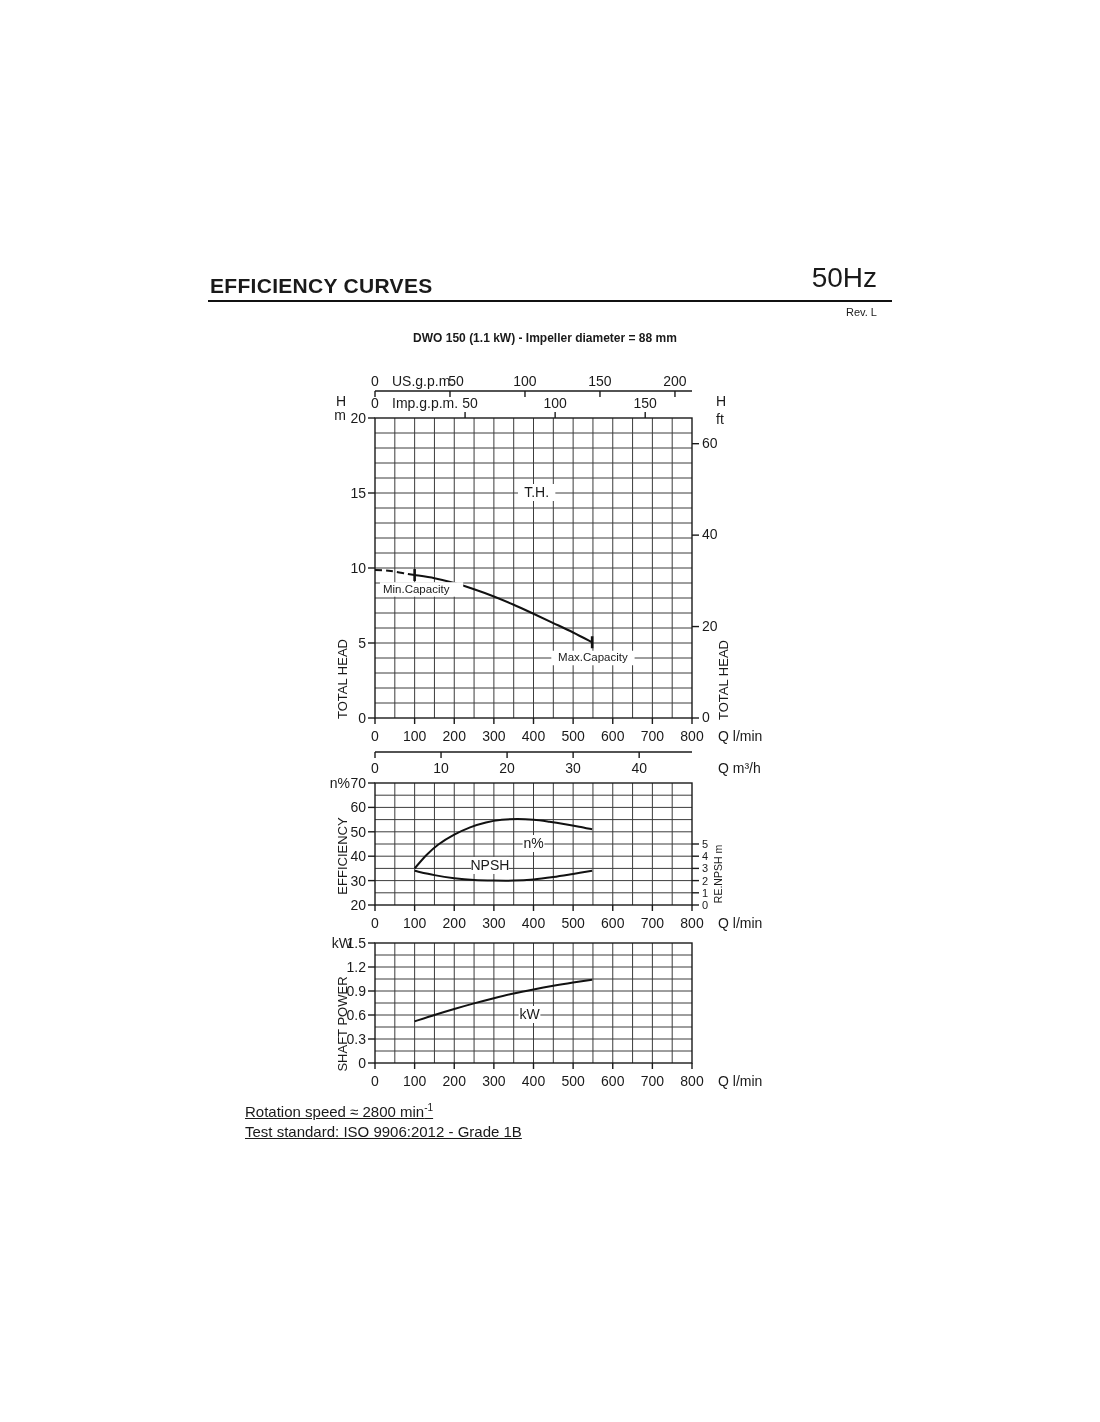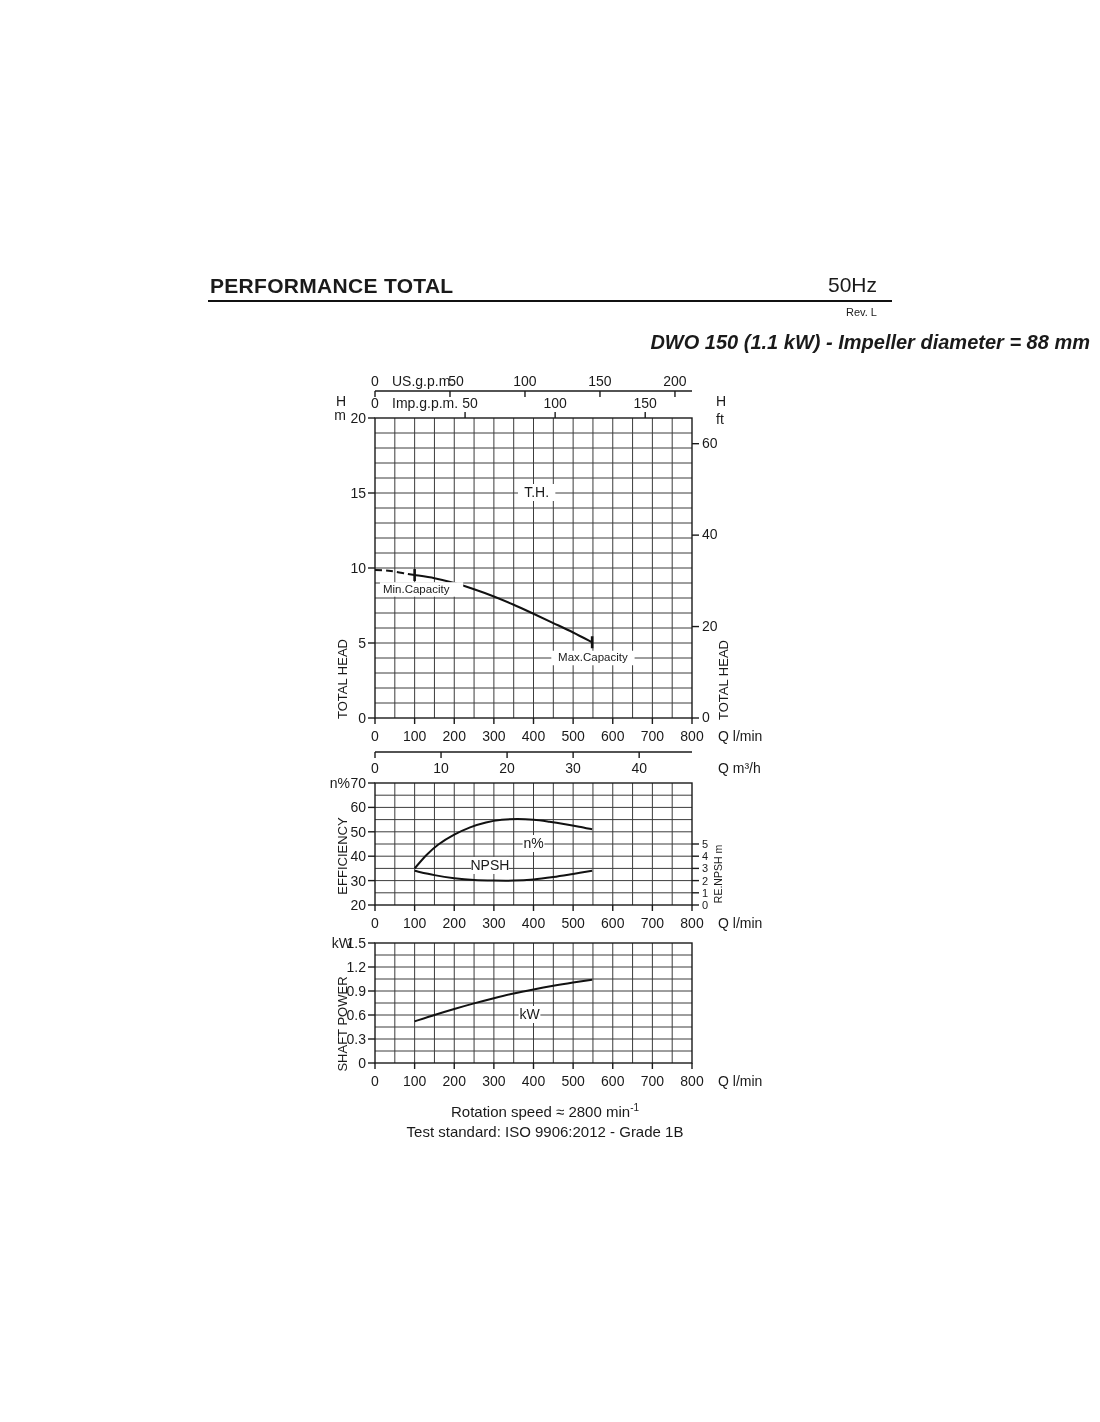--- a/index.html
+++ b/index.html
@@ -1,32 +1,32 @@
 <!DOCTYPE html>
 <html><head>
 <meta charset="utf-8">
 <style>
   html,body{margin:0;padding:0;background:#fff;}
   .page{position:relative;width:1100px;height:1422px;background:#fff;overflow:hidden;
         font-family:"Liberation Sans","DejaVu Sans",sans-serif;color:#1a1a1a;}
   .hdr-title{position:absolute;left:210px;top:274px;font-size:21px;font-weight:bold;letter-spacing:.3px;}
-  .hdr-freq{position:absolute;right:223px;top:273px;font-size:21px;}
+  .hdr-freq{position:absolute;right:223px;top:262px;font-size:28px;}
   .hdr-rule{position:absolute;left:208px;top:300px;width:684px;height:2px;background:#111;}
   .hdr-rev{position:absolute;right:223px;top:306px;font-size:11px;text-align:right;}
-  .fig-title{position:absolute;left:0;top:331px;width:1090px;text-align:right;font-size:20px;font-weight:bold;font-style:italic;}
+  .fig-title{position:absolute;left:0;top:331px;width:1090px;text-align:center;font-size:12px;font-weight:bold;}
   .figure-svg{position:absolute;left:0;top:0;}
   .figure-svg text{font-family:"Liberation Sans","DejaVu Sans",sans-serif;fill:#1a1a1a;}
-  .footer{position:absolute;left:245px;top:1101px;width:600px;text-align:center;font-size:15px;line-height:1.35;}
+  .footer{position:absolute;left:245px;top:1101px;width:600px;text-align:left;font-size:15px;line-height:1.35;text-decoration:underline;}
   .footer sup{font-size:10px;}
 </style>
 </head>
 <body>
 
 <div class="page">
-  <div class="hdr-title">PERFORMANCE TOTAL</div>
+  <div class="hdr-title">EFFICIENCY CURVES</div>
   <div class="hdr-freq">50Hz</div>
   <div class="hdr-rule"></div>
   <div class="hdr-rev">Rev. L</div>
   <div class="fig-title">DWO 150 (1.1 kW) - Impeller diameter = 88 mm</div>
 
   <svg class="figure-svg" width="1100" height="1422" viewBox="0 0 1100 1422">
       <g>
         <line x1="375" y1="391" x2="692" y2="391" stroke="#1a1a1a" stroke-width="1.4"></line>
         <line x1="375" y1="391" x2="375" y2="397" stroke="#1a1a1a" stroke-width="1.4"></line>
         <text x="375" y="386" text-anchor="middle" font-size="14">0</text>

